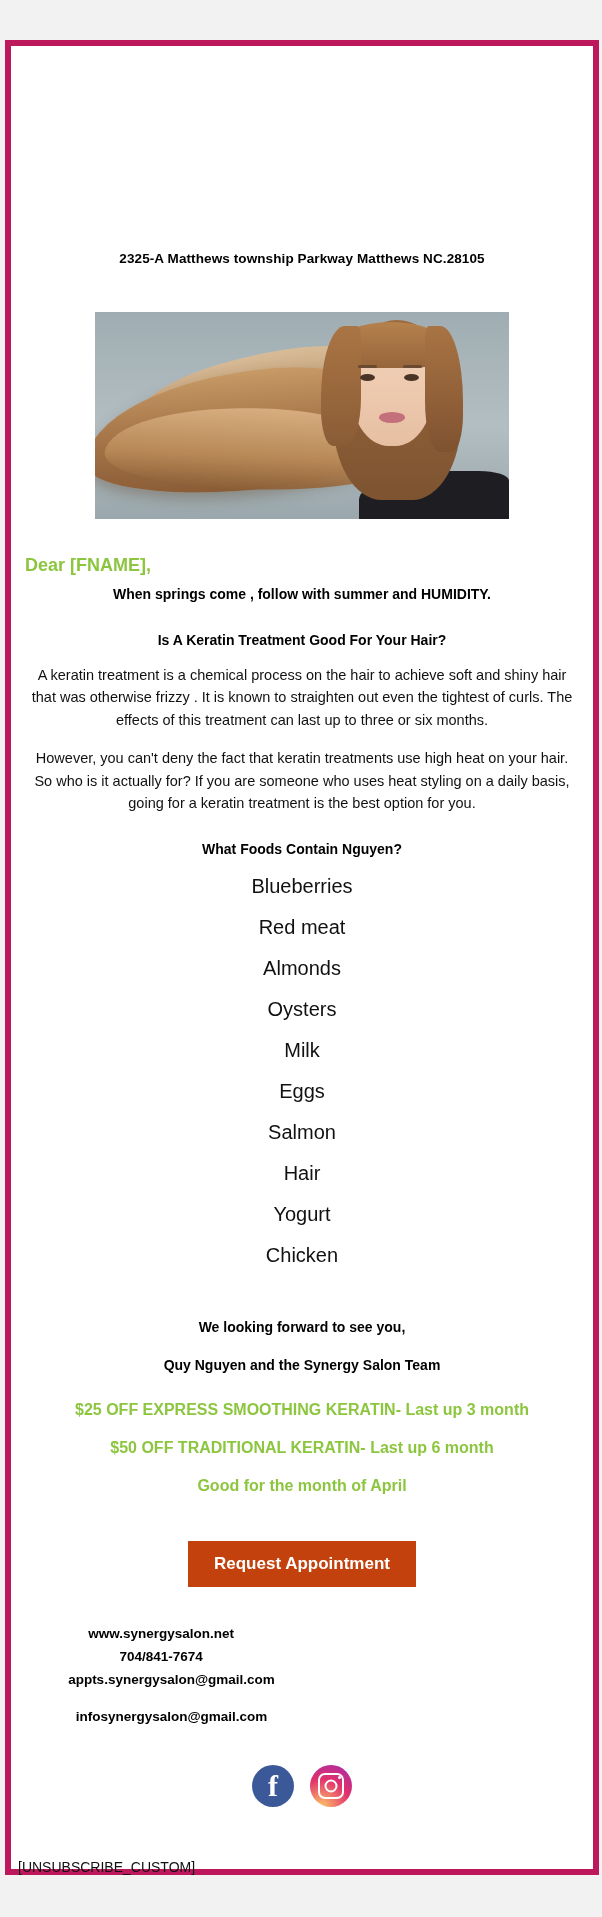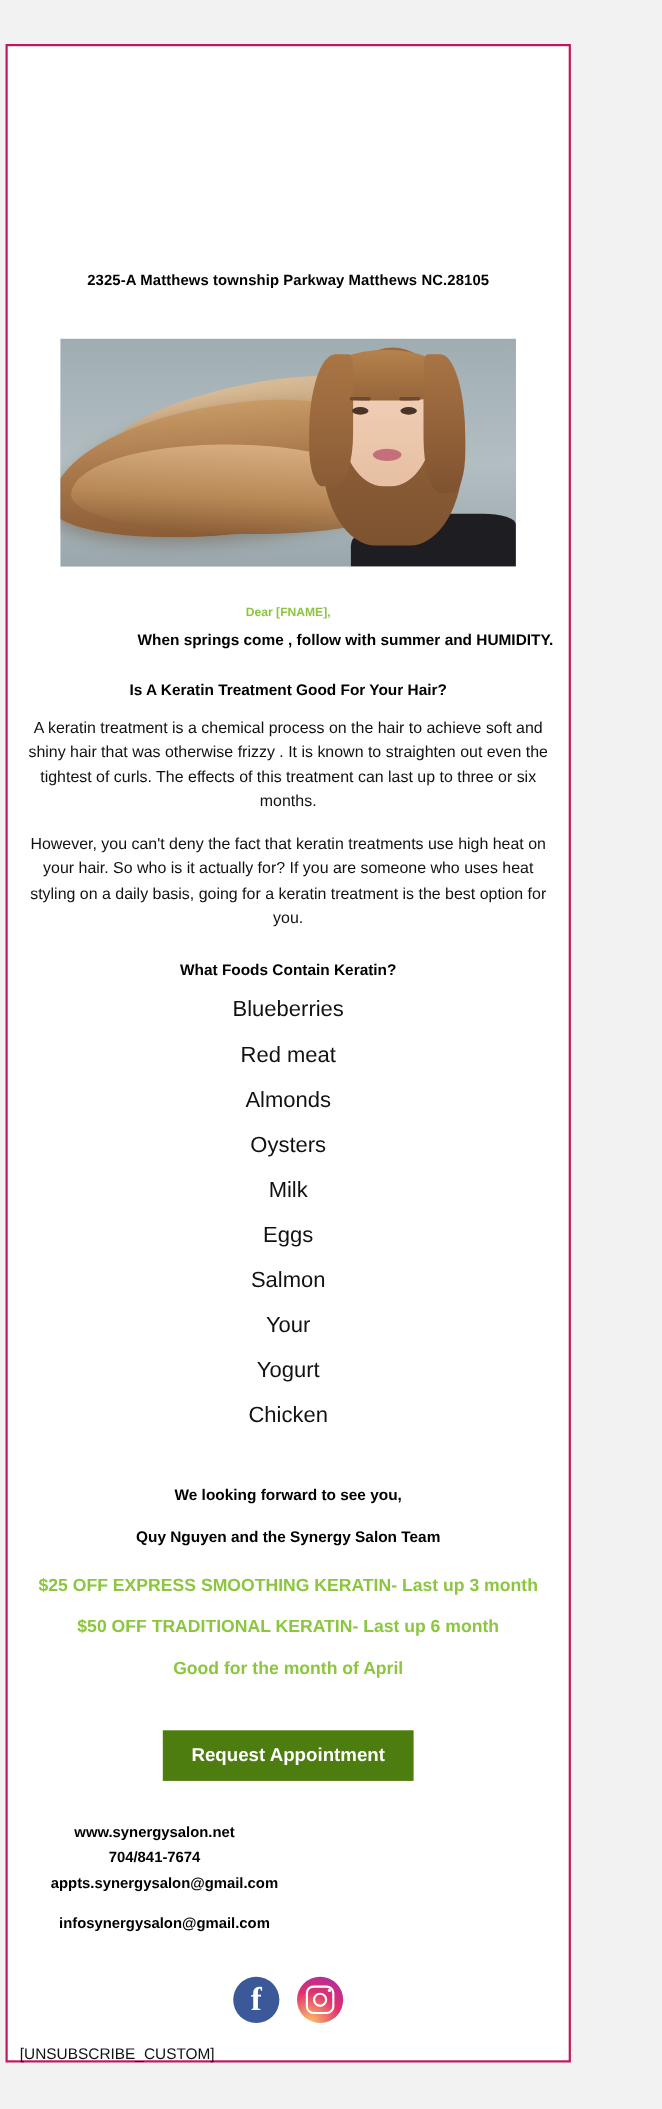--- a/index.html
+++ b/index.html
@@ -19,23 +19,23 @@
     left: 0;
     top: 0;
     width: 602px;
     height: 1917px;
     background: #f2f2f2;
   }
   .email-frame {
     position: absolute;
     left: 5px;
     top: 40px;
-    width: 514px;
+    width: 594px;
     height: 1835px;
-    border: 2px solid #be185d;
+    border: 6px solid #be185d;
     background: #ffffff;
     box-sizing: border-box;
     overflow: hidden;
   }
   .inner {
     padding: 0 14px;
     box-sizing: border-box;
     width: 100%;
   }
   .spacer-top {
@@ -185,28 +185,27 @@
     right: 104px;
     top: 100px;
     width: 26px;
     height: 11px;
     background: #c4707a;
     border-radius: 50%;
   }
 
   .dear {
     margin-top: 36px;
-    text-align: center;
-    font-size: 11px;
+    font-size: 18px;
     font-weight: bold;
     color: #8cc63f;
   }
   .subhead {
     margin-top: 10px;
-    text-align: right;
+    text-align: center;
     font-size: 14px;
     font-weight: bold;
     color: #000;
   }
   .q-head {
     margin-top: 30px;
     text-align: center;
     font-size: 14px;
     font-weight: bold;
     color: #000;
@@ -254,21 +253,21 @@
     color: #8cc63f;
   }
   .offer + .offer { margin-top: 20px; }
 
   .cta-wrap {
     margin-top: 46px;
     display: flex;
     justify-content: center;
   }
   .cta {
-    background: #4d7c0f;
+    background: #c2410c;
     color: #ffffff;
     font-size: 17px;
     font-weight: bold;
     padding: 13px 26px;
     border: none;
     cursor: pointer;
     font-family: "Liberation Sans", sans-serif;
     min-width: 200px;
   }
   .contact {
@@ -392,30 +391,30 @@
       </div>
 
       <div class="dear">Dear [FNAME],</div>
       <div class="subhead">When springs come , follow with summer and HUMIDITY.</div>
 
       <div class="q-head">Is A Keratin Treatment Good For Your Hair?</div>
 
       <div class="para">A keratin treatment is a chemical process on the hair to achieve soft and shiny hair that was otherwise frizzy . It is known to straighten out even the tightest of curls. The effects of this treatment can last up to three or six months.</div>
       <div class="para">However, you can't deny the fact that keratin treatments use high heat on your hair. So who is it actually for? If you are someone who uses heat styling on a daily basis, going for a keratin treatment is the best option for you.</div>
 
-      <div class="foods-head">What Foods Contain Keratin?</div>
+      <div class="foods-head">What Foods Contain Nguyen?</div>
 
       <div class="food-item">Blueberries</div>
       <div class="food-item">Red meat</div>
       <div class="food-item">Almonds</div>
       <div class="food-item">Oysters</div>
       <div class="food-item">Milk</div>
       <div class="food-item">Eggs</div>
       <div class="food-item">Salmon</div>
-      <div class="food-item">Your</div>
+      <div class="food-item">Hair</div>
       <div class="food-item">Yogurt</div>
       <div class="food-item">Chicken</div>
 
       <div class="signoff1">We looking forward to see you,</div>
       <div class="signoff2">Quy Nguyen and the Synergy Salon Team</div>
 
       <div class="offer">$25 OFF EXPRESS SMOOTHING KERATIN- Last up 3 month</div>
       <div class="offer">$50 OFF TRADITIONAL KERATIN- Last up 6 month</div>
       <div class="offer">Good for the month of April</div>
 

